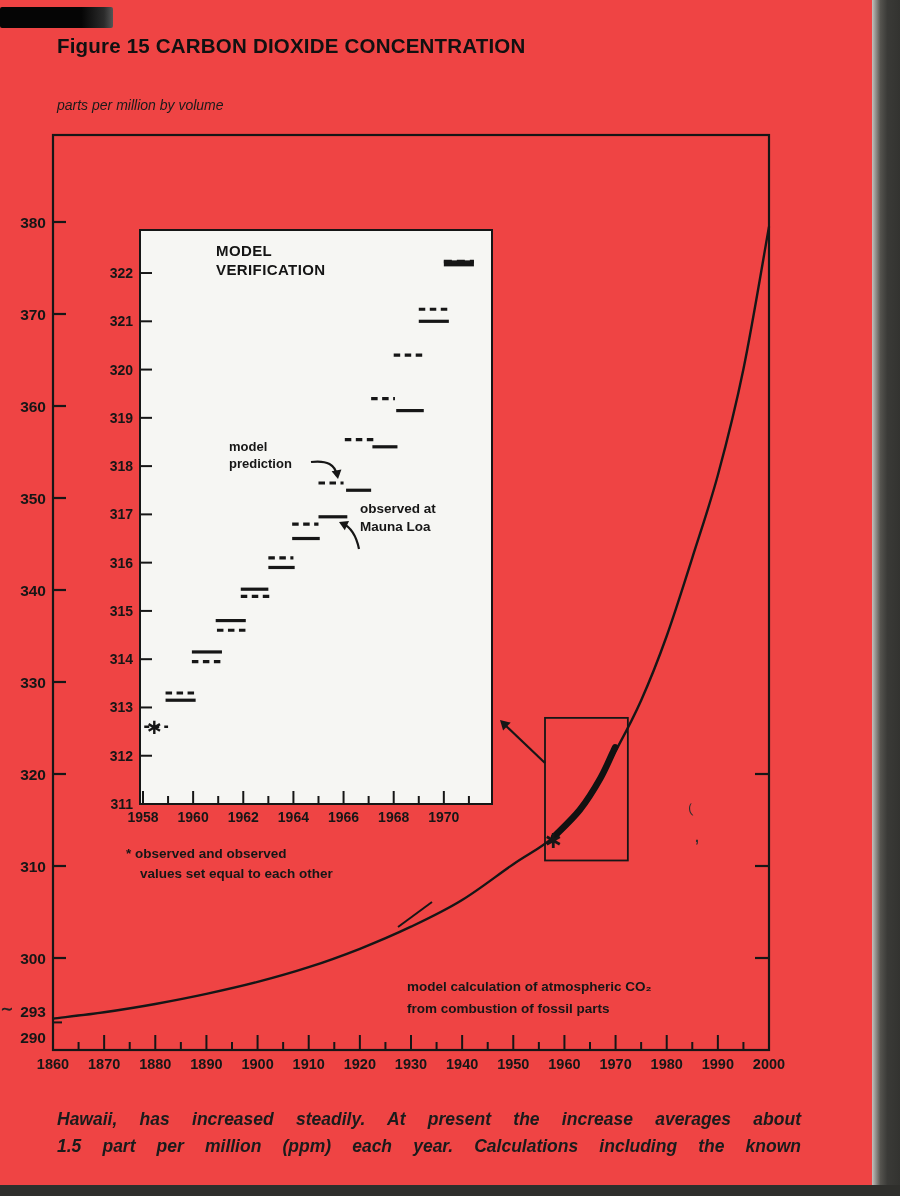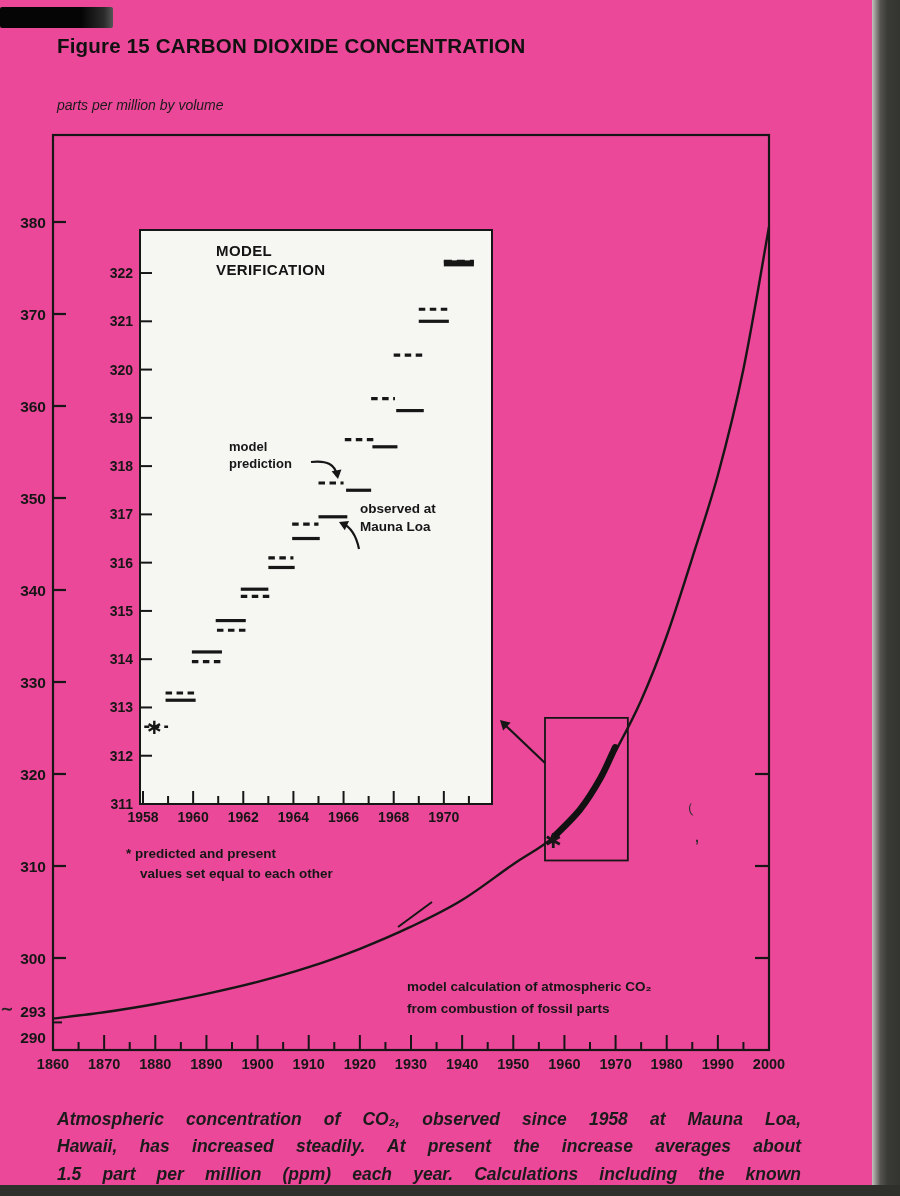--- a/index.html
+++ b/index.html
@@ -3,21 +3,21 @@
 <meta charset="utf-8">
 <style>
   html,body{margin:0;padding:0;}
   body{
     font-family:"Liberation Sans","DejaVu Sans",sans-serif;
     background:#e8e8e6;
   }
   .page{
     position:relative;
     width:900px;height:1196px;
-    background:#ec4899;
+    background:#ef4444;
     overflow:hidden;
   }
   .abs{position:absolute;}
   .fig-title{
     left:57px;top:33px;
     font-size:20.5px;font-weight:800;line-height:26.5px;
     letter-spacing:.2px;color:#111;
   }
   .unit-label{
     left:57px;top:97px;
@@ -272,30 +272,29 @@
   <div class="abs anno anno-model-pred">
     <div>model</div>
     <div>prediction</div>
   </div>
 
   <div class="abs anno anno-observed">
     <div>observed at</div>
     <div>Mauna Loa</div>
   </div>
 
-  <div class="abs footnote footnote-l1">* predicted and present</div>
+  <div class="abs footnote footnote-l1">* observed and observed</div>
   <div class="abs footnote footnote-l2">values set equal to each other</div>
 
   <div class="abs anno anno-model-calc">
     <div>model calculation of atmospheric CO₂</div>
     <div>from combustion of fossil parts</div>
   </div>
 
   <div class="abs caption">
-    <div class="cline">Atmospheric concentration of CO₂, observed since 1958 at Mauna Loa,</div>
     <div class="cline">Hawaii, has increased steadily. At present the increase averages about</div>
     <div class="cline">1.5 part per million (ppm) each year. Calculations including the known</div>
   </div>
 
   <div class="abs artifact-tilde">∼</div>
   <div class="abs artifact-paren">(</div>
   <div class="abs artifact-comma">,</div>
 
   <div class="abs artifact-right-band"></div>
   <div class="abs artifact-bottom-band"></div>

